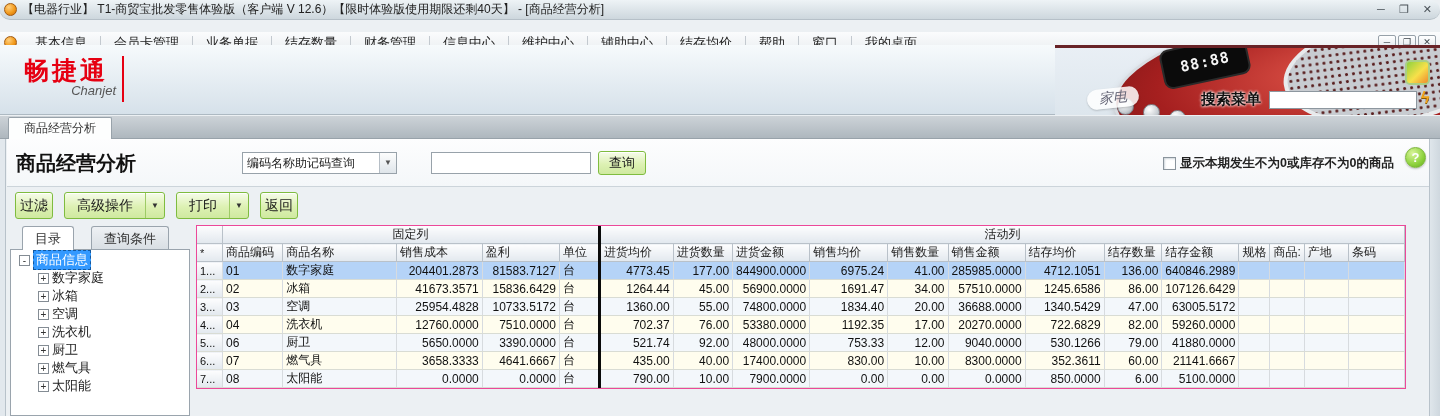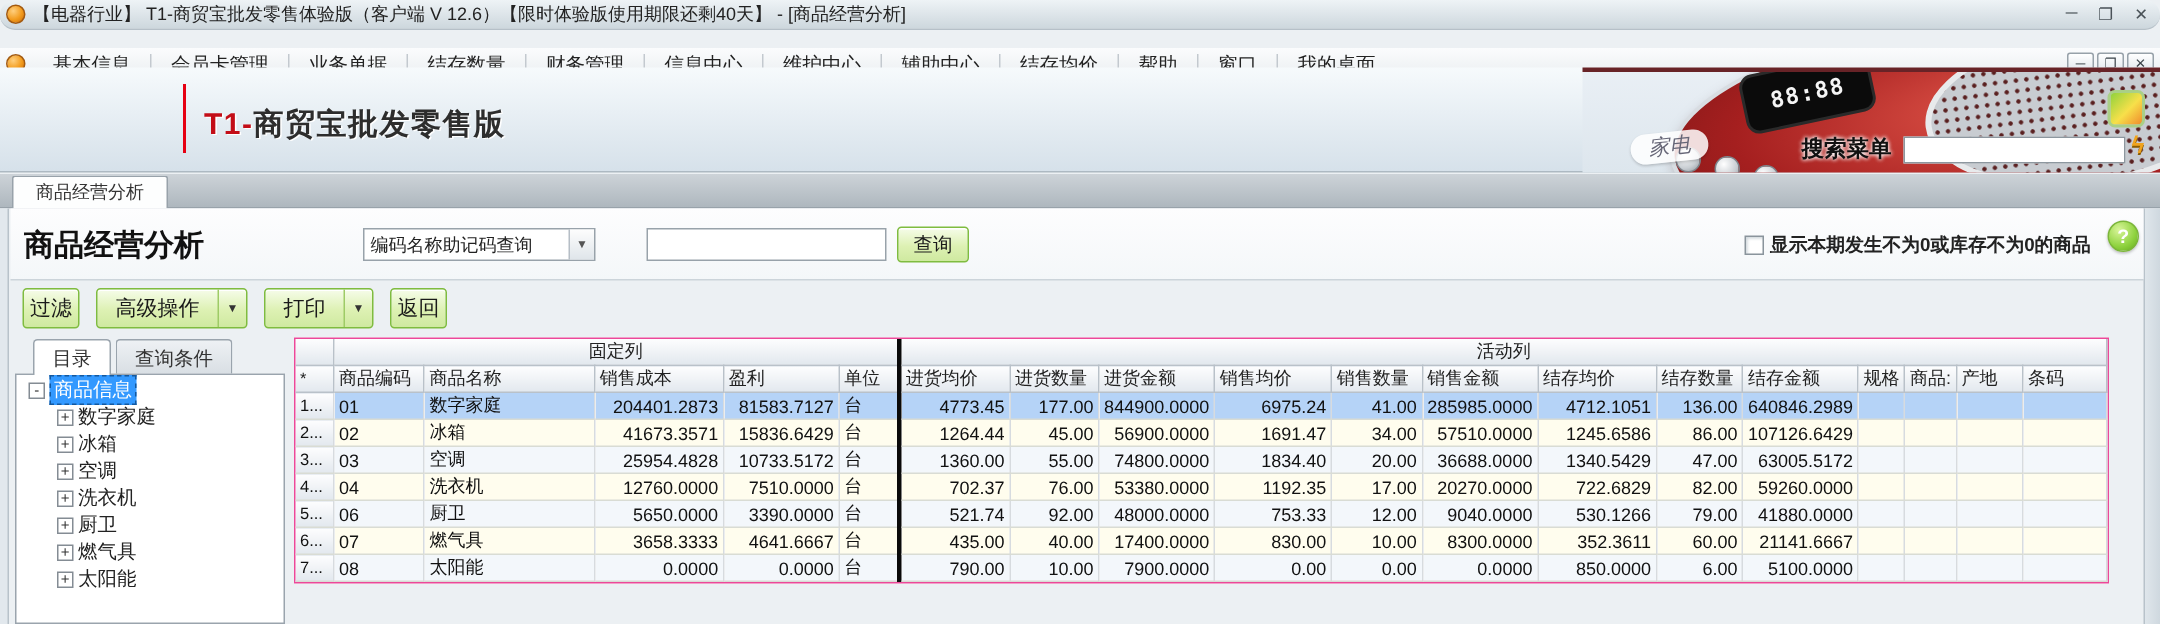--- a/index.html
+++ b/index.html
@@ -121,21 +121,21 @@
   .gbtn.tb { height:27px; padding:0 4px; font-size:14px; }
   .gbtn.split { padding:0; }
   .gbtn.split .main { padding:0 12px; line-height:25px; }
   .gbtn.split .arrow { width:19px; line-height:25px; text-align:center;
     border-left:1px solid #9ecb66; font-size:8px; color:#333; }
 
   
   .side-tabs { position:absolute; left:22px; top:226px; display:flex; }
   .side-tab { height:24px; padding:0 12px; font-size:13px; line-height:23px; color:#333;
     border:1px solid #9aa4ad; border-bottom:none; border-radius:3px 3px 0 0;
-    background:linear-gradient(#eef1f4,#d8dee3); margin-right:3px;text-align:right; }
+    background:linear-gradient(#eef1f4,#d8dee3); margin-right:17px;text-align:right; }
   .side-tab.active { background:#fff; position:relative; z-index:2; }
   .tree-box { position:absolute; left:10px; top:249px; width:180px; height:167px;
     background:#fff; border:1px solid #9aa4ad; overflow:hidden; font-size:13px; color:#222; }
   .tree-row { display:flex; align-items:center; height:16px; margin-top:2px; white-space:nowrap; }
   .pmbox { width:11px; height:11px; border:1px solid #848c94; background:#fff; flex:none;
     font-size:10px; line-height:9px; text-align:center; color:#333; margin-right:3px; }
   .tree-root { margin-left:8px; }
   .tree-child { margin-left:27px; }
   .tree-root .lbl { background:#3399ff; color:#fff; padding:0 2px; border:1px dashed #14589e; }
 
@@ -201,22 +201,25 @@
       <span class="menu-item">我的桌面</span>
     </span>
   <span class="mb-controls">
     <span class="wbtn">─</span>
     <span class="wbtn">❐</span>
     <span class="wbtn">✕</span>
   </span>
 </div>
 
 <div class="banner">
+  <div class="logo-block">
+    <div class="logo-cn">畅捷通</div>
+    <div class="logo-en">Chanjet</div>
+  </div>
   <div class="logo-divider"></div>
-  <div class="prod-title"><span class="t1">T1-</span><span>商贸宝批发零售版</span></div>
 
   <div class="photo">
     <div class="dev-body"></div>
     <div class="dev-grille"></div>
     <div class="dev-lcd">
         <span>88:88</span>
       </div>
     <div class="knob" style="left:62px;top:50px;"></div>
     <div class="knob" style="left:88px;top:56px;"></div>
     <div class="knob" style="left:114px;top:62px;"></div>

